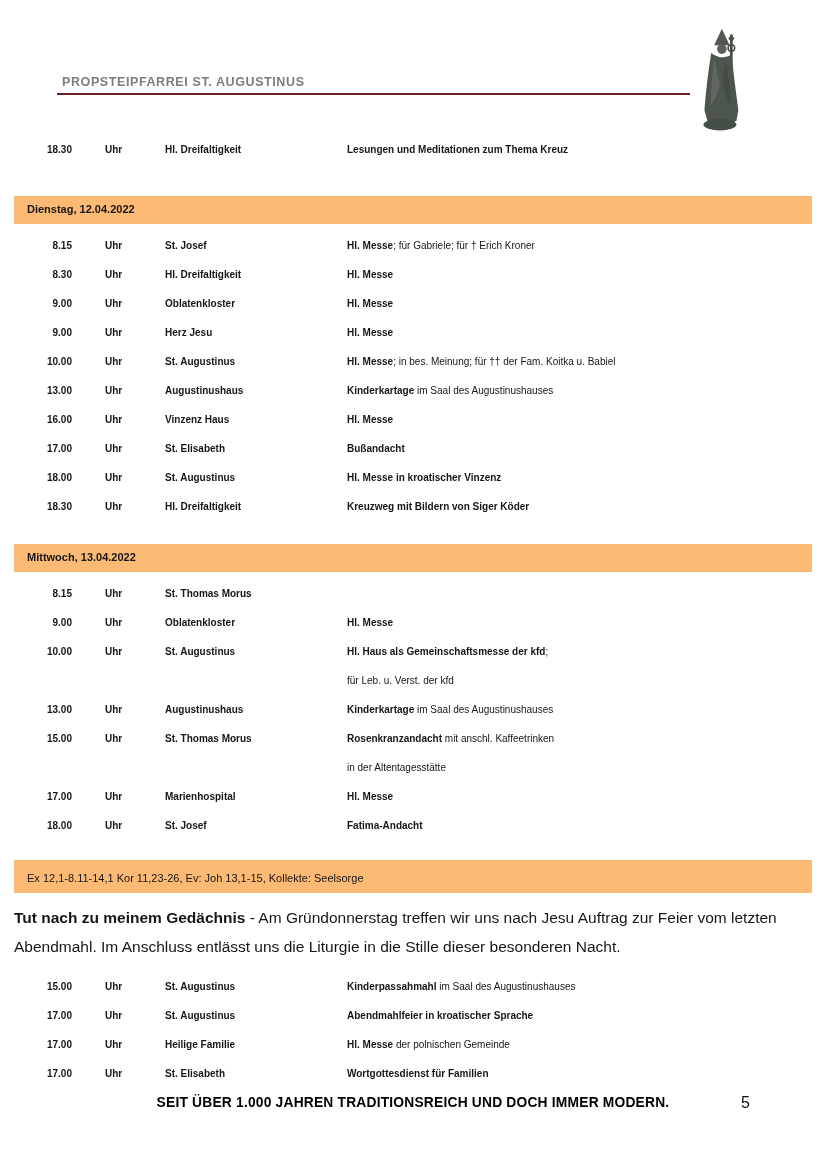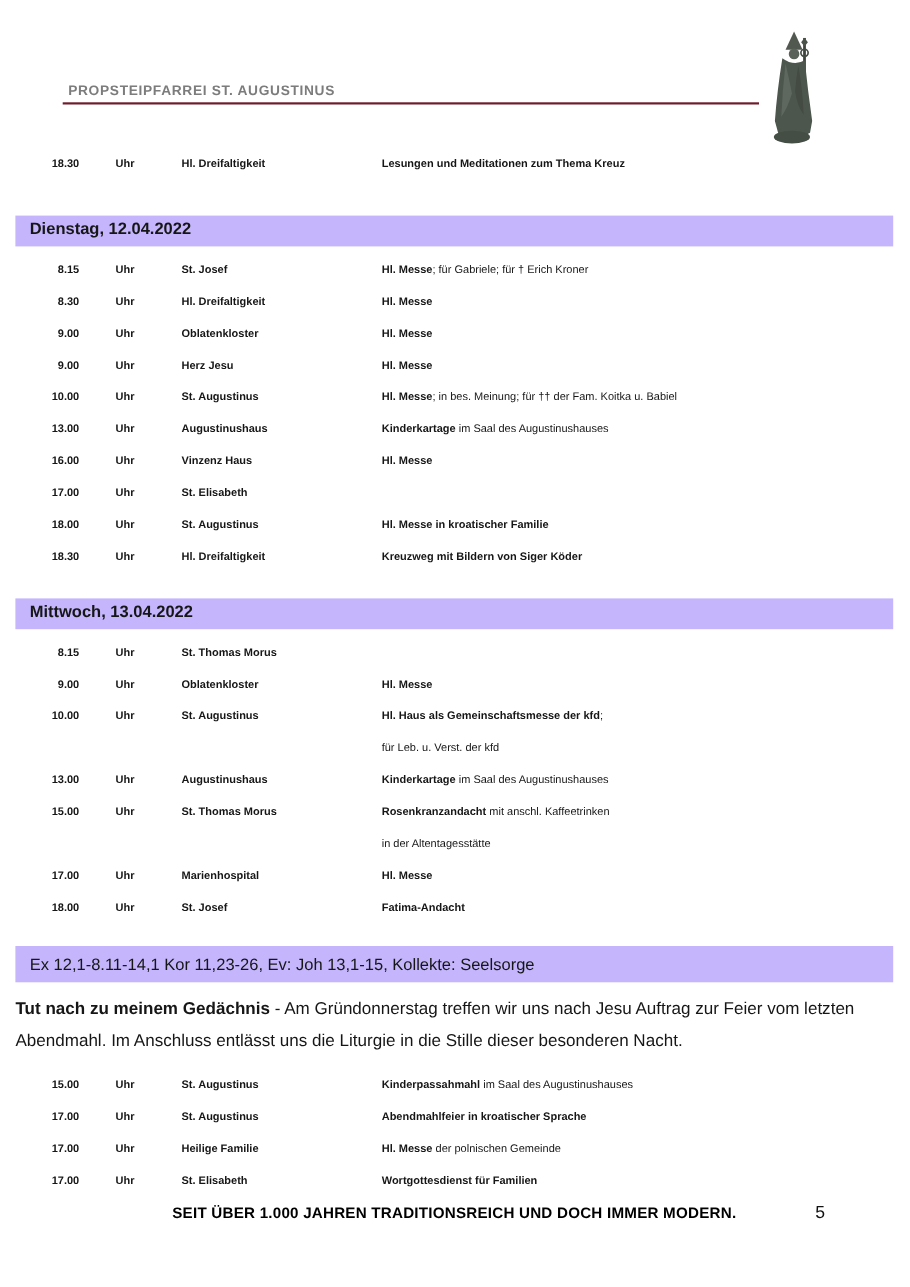--- a/index.html
+++ b/index.html
@@ -36,23 +36,23 @@
     gap: 26px;
   }
   .c-time { text-align: right; }
   .c-unit { padding-left: 7px; }
   .c-desc .d-rest { font-weight: normal; }
   .c-desc .d-line2 { display: block; font-weight: normal; }
   .intro-row { margin-top: 40px; }
 
   
   .band {
-    background: #c4b5fd;
+    background: #fdba74;
     padding: 3px 12px 5px 13px;
-    font-size: 15px; line-height: 20px;
+    font-size: 11px; line-height: 20px;
   }
   .band-heading { font-weight: bold; }
   .band-heading-extra { font-weight: bold; margin-left: 26px; }
   .band-line2 { font-weight: normal; margin-top: 5px; }
   .day-paragraph { margin-top: 10px; font-size: 15.5px; line-height: 29px; }
   .day-paragraph .p-bold { font-weight: bold; }
   .rows { margin-top: 7px; }
   .sec-0 { margin-top: 32px; }
   .sec-1 { margin-top: 23px; }
   .sec-2 { margin-top: 20px; }
@@ -157,27 +157,28 @@
     <span class="c-time">16.00</span>
     <span class="c-unit">Uhr</span>
     <span class="c-loc">Vinzenz Haus</span>
     <span class="c-desc"><b class="d-bold">Hl. Messe</b></span>
   </div>
 
   <div class="row">
     <span class="c-time">17.00</span>
     <span class="c-unit">Uhr</span>
     <span class="c-loc">St. Elisabeth</span>
+    <span class="c-desc"><b class="d-bold">Bußandacht</b></span>
   </div>
 
   <div class="row">
     <span class="c-time">18.00</span>
     <span class="c-unit">Uhr</span>
     <span class="c-loc">St. Augustinus</span>
-    <span class="c-desc"><b class="d-bold">Hl. Messe in kroatischer Familie</b></span>
+    <span class="c-desc"><b class="d-bold">Hl. Messe in kroatischer Vinzenz</b></span>
   </div>
 
   <div class="row">
     <span class="c-time">18.30</span>
     <span class="c-unit">Uhr</span>
     <span class="c-loc">Hl. Dreifaltigkeit</span>
     <span class="c-desc"><b class="d-bold">Kreuzweg mit Bildern von Siger Köder</b></span>
   </div>
 </div>
   </section>

